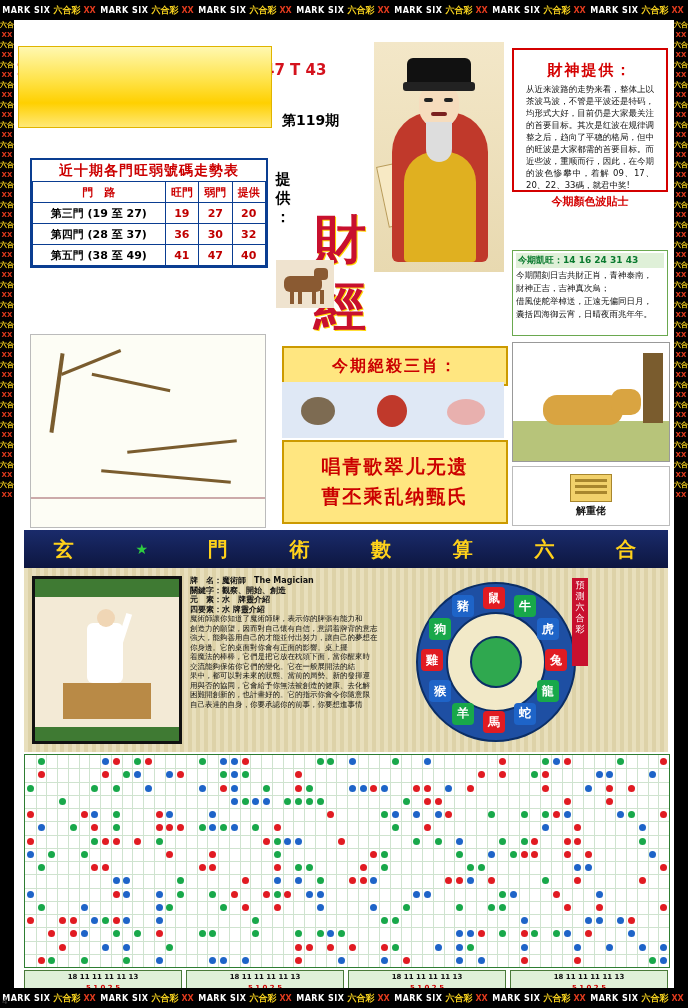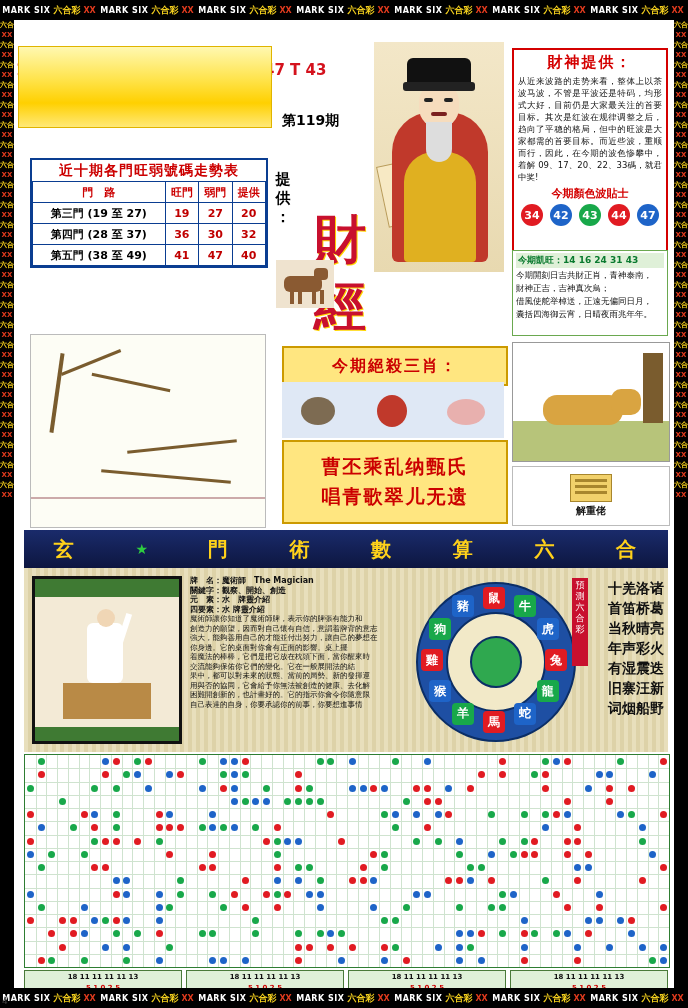--- a/index.html
+++ b/index.html
@@ -78,22 +78,22 @@
   .god .hatband{position:absolute;left:29px;top:40px;width:72px;height:9px;background:#222;border-radius:3px;}
   .god .beard{position:absolute;left:52px;top:80px;width:26px;height:40px;background:#ddd;
               border-radius:0 0 13px 13px;}
   .god .mouth{position:absolute;left:57px;top:70px;width:16px;height:4px;background:#7a2020;border-radius:2px;}
   .god .eye{position:absolute;top:56px;width:9px;height:4px;background:#222;border-radius:2px;}
   .god .eye.l{left:50px;} .god .eye.r{left:70px;}
   .god .scroll{position:absolute;left:8px;top:120px;width:40px;height:60px;background:#f7e9c4;
                border:1px solid #b89b5a;transform:rotate(-12deg);}
 
   
-  .cspanel{position:absolute;left:498px;top:28px;width:156px;height:220px;background:#fff;
-           border:2px solid #d40000;padding:3px;box-sizing:border-box;}
+  .cspanel{position:absolute;left:498px;top:28px;width:156px;height:144px;background:#fff;
+           border:2px solid #d40000;padding:11px;box-sizing:border-box;}
   .cspanel h3{margin:0;text-align:center;font-size:15px;color:#d40000;font-weight:bold;letter-spacing:2px;}
   .cspanel p{margin:3px 1px 0;font-size:8.5px;line-height:12px;color:#111;text-align:justify;
              font-family:"DejaVu Sans",sans-serif;}
   .cspanel .sub{margin-top:3px;text-align:center;font-size:11px;color:#d40000;font-weight:bold;}
   .balls{display:flex;justify-content:space-between;margin-top:3px;padding:0 4px;}
   .ball{width:22px;height:22px;border-radius:50%;display:flex;align-items:center;justify-content:center;
         font-size:11px;font-weight:bold;color:#fff;}
   .ball.red{background:#e11b22;} .ball.blue{background:#1e64c8;} .ball.green{background:#18a84a;}
 
   
@@ -411,27 +411,20 @@
     </div>
 
     <div class="tigong">提 供 ：</div>
     <div class="cai">財</div>
     <div class="jing">經</div>
 
     <div class="cspanel">
       <h3>財神提供：</h3>
       <p>从近来波路的走势来看，整体上以茶波马波，不管是平波还是特码，均形式大好，目前仍是大家最关注的首要目标。其次是红波在规律调整之后，趋向了平稳的格局，但中的旺波是大家都需的首要目标。而近些波，重顺而行，因此，在今期的波色惨攀中，着解 09、17、20、22、33碼，就君中奖!</p>
       <div class="sub">今期顏色波貼士</div>
-      <div class="balls" id="ballrow">
-          <div class="ball red">34</div>
-          <div class="ball blue">42</div>
-          <div class="ball green">43</div>
-          <div class="ball red">44</div>
-          <div class="ball blue">47</div>
-        </div>
     </div>
 
     <div class="greenbox">
       <div class="line">今期凱旺：14 16 24 31 43</div>
       <div class="poem">今期開刻日吉共財正肖，青神泰南，</div>
       <div class="poem">財神正吉，吉神真次鳥；</div>
       <div class="poem">借風使舵举棹送，正遠无偏同日月，</div>
       <div class="poem">囊括四海御云宵，日晴夜雨兆年年。</div>
     </div>
 
@@ -463,22 +456,22 @@
       </div>
       <div class="an">
         <div class="b" style="left:14px;top:10px;width:30px;height:32px;background:#c0392b;"></div>
       </div>
       <div class="an">
         <div class="b" style="left:10px;top:14px;width:38px;height:26px;background:#e8b0ae;"></div>
       </div>
     </div>
 
     <div class="poembox">
+      <div>唱青歌翠儿无遗</div>
       <div>曹丕乘乱纳甄氏</div>
-      <div>唱青歌翠儿无遗</div>
     </div>
 
     <div class="tiger">
       <div class="grass"></div>
       <div class="body"></div>
       <div class="head"></div>
       <div class="trunk"></div>
     </div>
 
     <div class="jzl">
@@ -539,29 +532,20 @@
             <div class="cell" style="left: 78px; top: 140px; background: rgb(225, 27, 34);">馬</div>
             <div class="cell" style="left: 47px; top: 131.694px; background: rgb(24, 168, 74);">羊</div>
             <div class="cell" style="left: 24.3064px; top: 109px; background: rgb(30, 100, 200);">猴</div>
             <div class="cell" style="left: 16px; top: 78px; background: rgb(225, 27, 34);">雞</div>
             <div class="cell" style="left: 24.3064px; top: 47px; background: rgb(24, 168, 74);">狗</div>
             <div class="cell" style="left: 47px; top: 24.3064px; background: rgb(30, 100, 200);">豬</div>
           </div>
       </div>
 
       <div class="seal">預測六合彩</div>
-      <div class="versebox" id="verselines">
-          <div class="vline">十羌洛诸</div>
-          <div class="vline">首笛桥葛</div>
-          <div class="vline">当秋晴亮</div>
-          <div class="vline">年声彩火</div>
-          <div class="vline">有湿震迭</div>
-          <div class="vline">旧寨汪新</div>
-          <div class="vline">词烟船野</div>
-        </div>
     </div>
 
     <div class="chart" id="chart">
         <div class="rowline" style="top: 13.25px;"></div>
         <div class="rowline" style="top: 26.5px;"></div>
         <div class="rowline" style="top: 39.75px;"></div>
         <div class="rowline" style="top: 53px;"></div>
         <div class="rowline" style="top: 66.25px;"></div>
         <div class="rowline" style="top: 79.5px;"></div>
         <div class="rowline" style="top: 92.75px;"></div>

